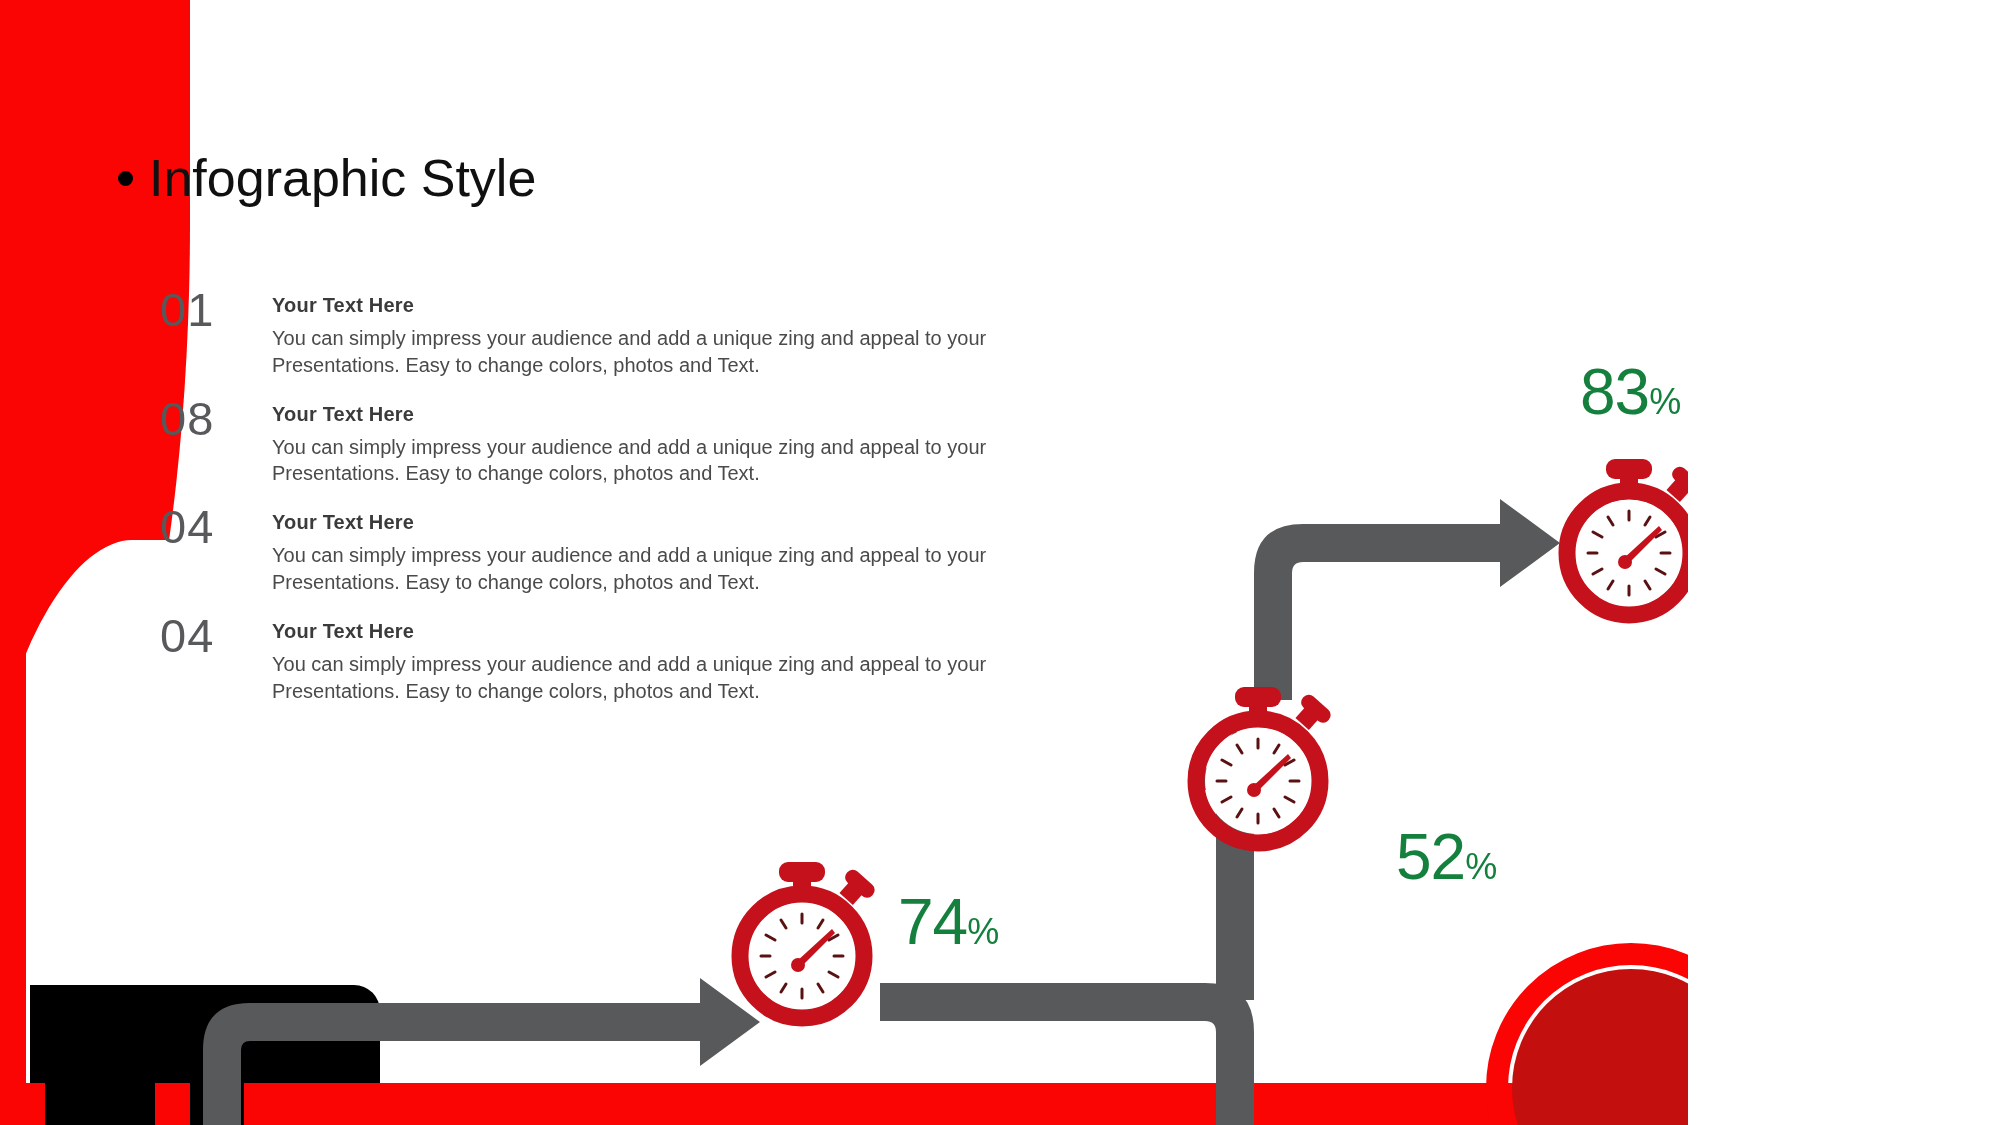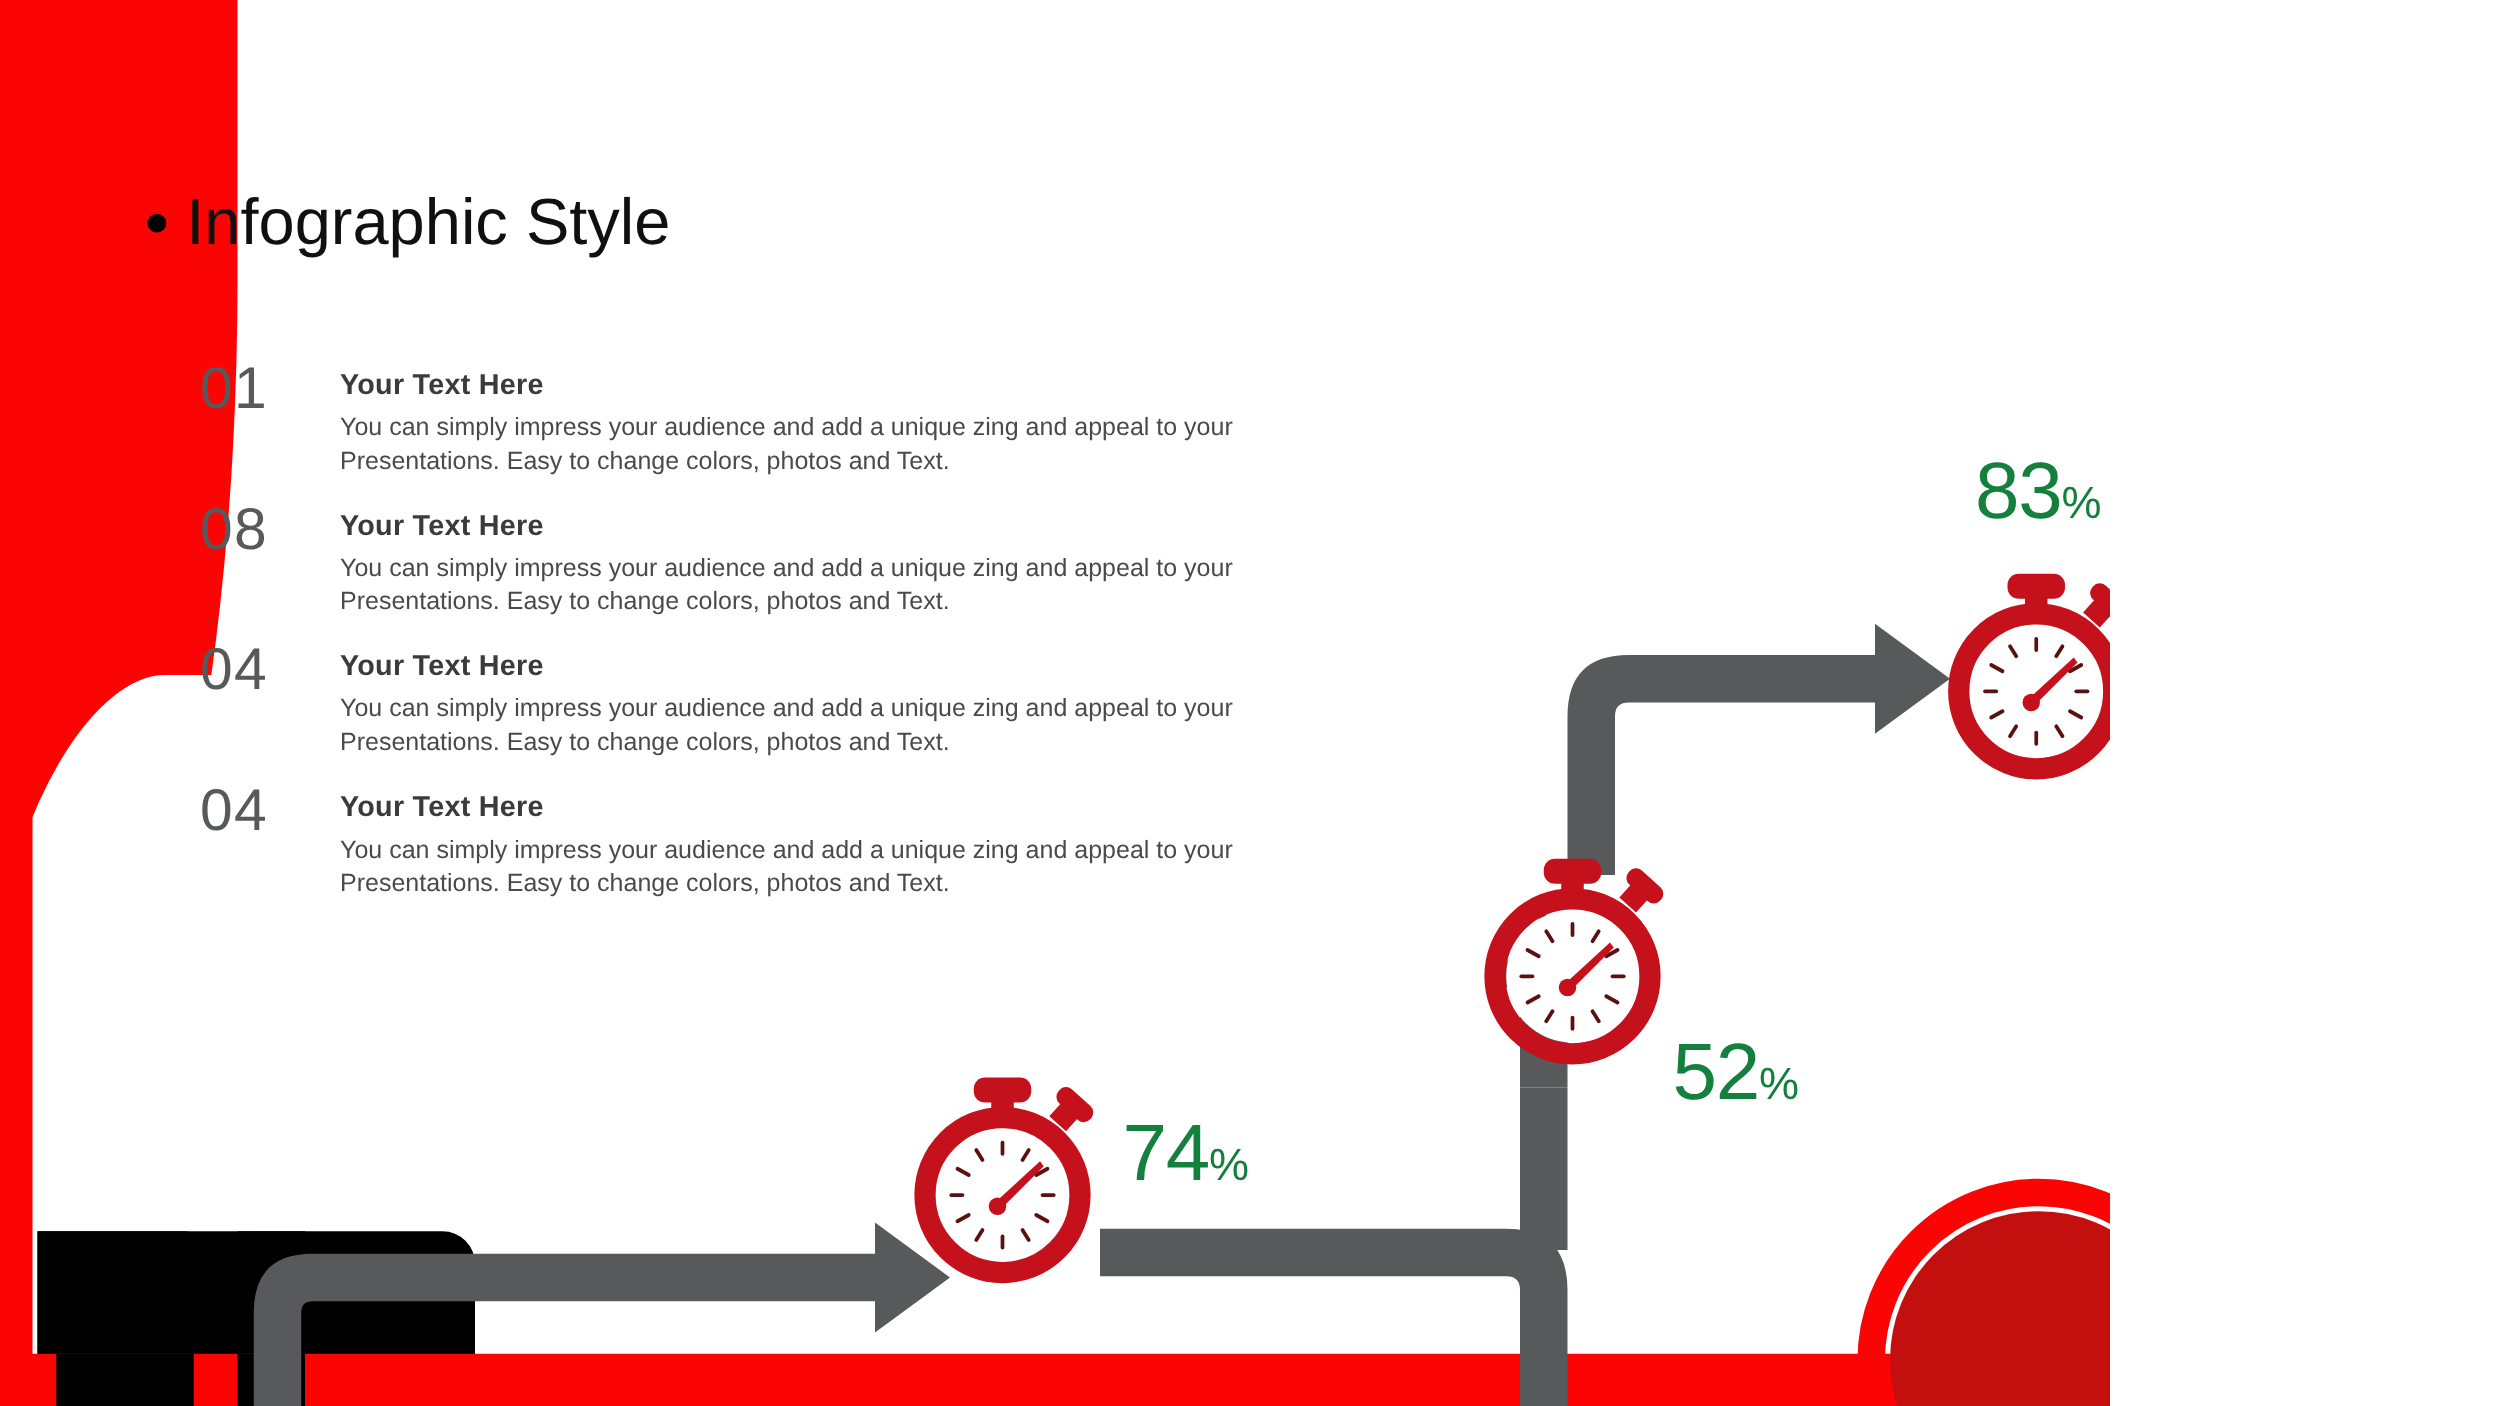--- a/index.html
+++ b/index.html
@@ -32,32 +32,32 @@
   #title-row{position:absolute;left:118px;top:148px;display:flex;align-items:center;gap:16px;}
   #title-bullet{width:15px;height:15px;border-radius:50%;background:#000;flex:none;}
   #page-title{font-size:52px;color:#101010;letter-spacing:0px;white-space:nowrap;}
 
   
   #list{position:absolute;left:160px;top:288px;width:930px;}
   .list-item{display:flex;align-items:flex-start;margin-bottom:18px;}
   .num{font-size:47px;font-weight:400;color:#58595b;line-height:0.92;
        width:112px;flex:none;letter-spacing:1px;}
   .txtcol{padding-top:6px;}
-  .item-title{font-size:23px;font-weight:bold;color:#3b3b3b;margin-bottom:8px;letter-spacing:.2px;}
+  .item-title{font-size:20px;font-weight:bold;color:#3b3b3b;margin-bottom:8px;letter-spacing:.2px;}
   .item-body{font-size:20px;color:#4a4a4a;line-height:1.34;}
 
   
   #flow{position:absolute;left:0;top:0;width:2000px;height:1125px;}
   #flow svg{position:absolute;left:0;top:0;}
 
   .pct{position:absolute;color:#15803d;font-weight:400;white-space:nowrap;}
   .pct .v{font-size:64px;letter-spacing:-1px;}
   .pct .s{font-size:36px;}
   #pct-43{left:898px;top:885px;}
-  #pct-52{left:1338px;top:820px;}
+  #pct-52{left:1396px;top:820px;}
   #pct-65{left:1686px;top:627px;text-align:center;}
   #pct-83{left:1580px;top:355px;}
 </style>
 </head>
 <body>
 
 <div id="stage">
 
   <div class="deco" id="left-blob"></div>
   <div class="deco" id="left-blob-tail"></div>

